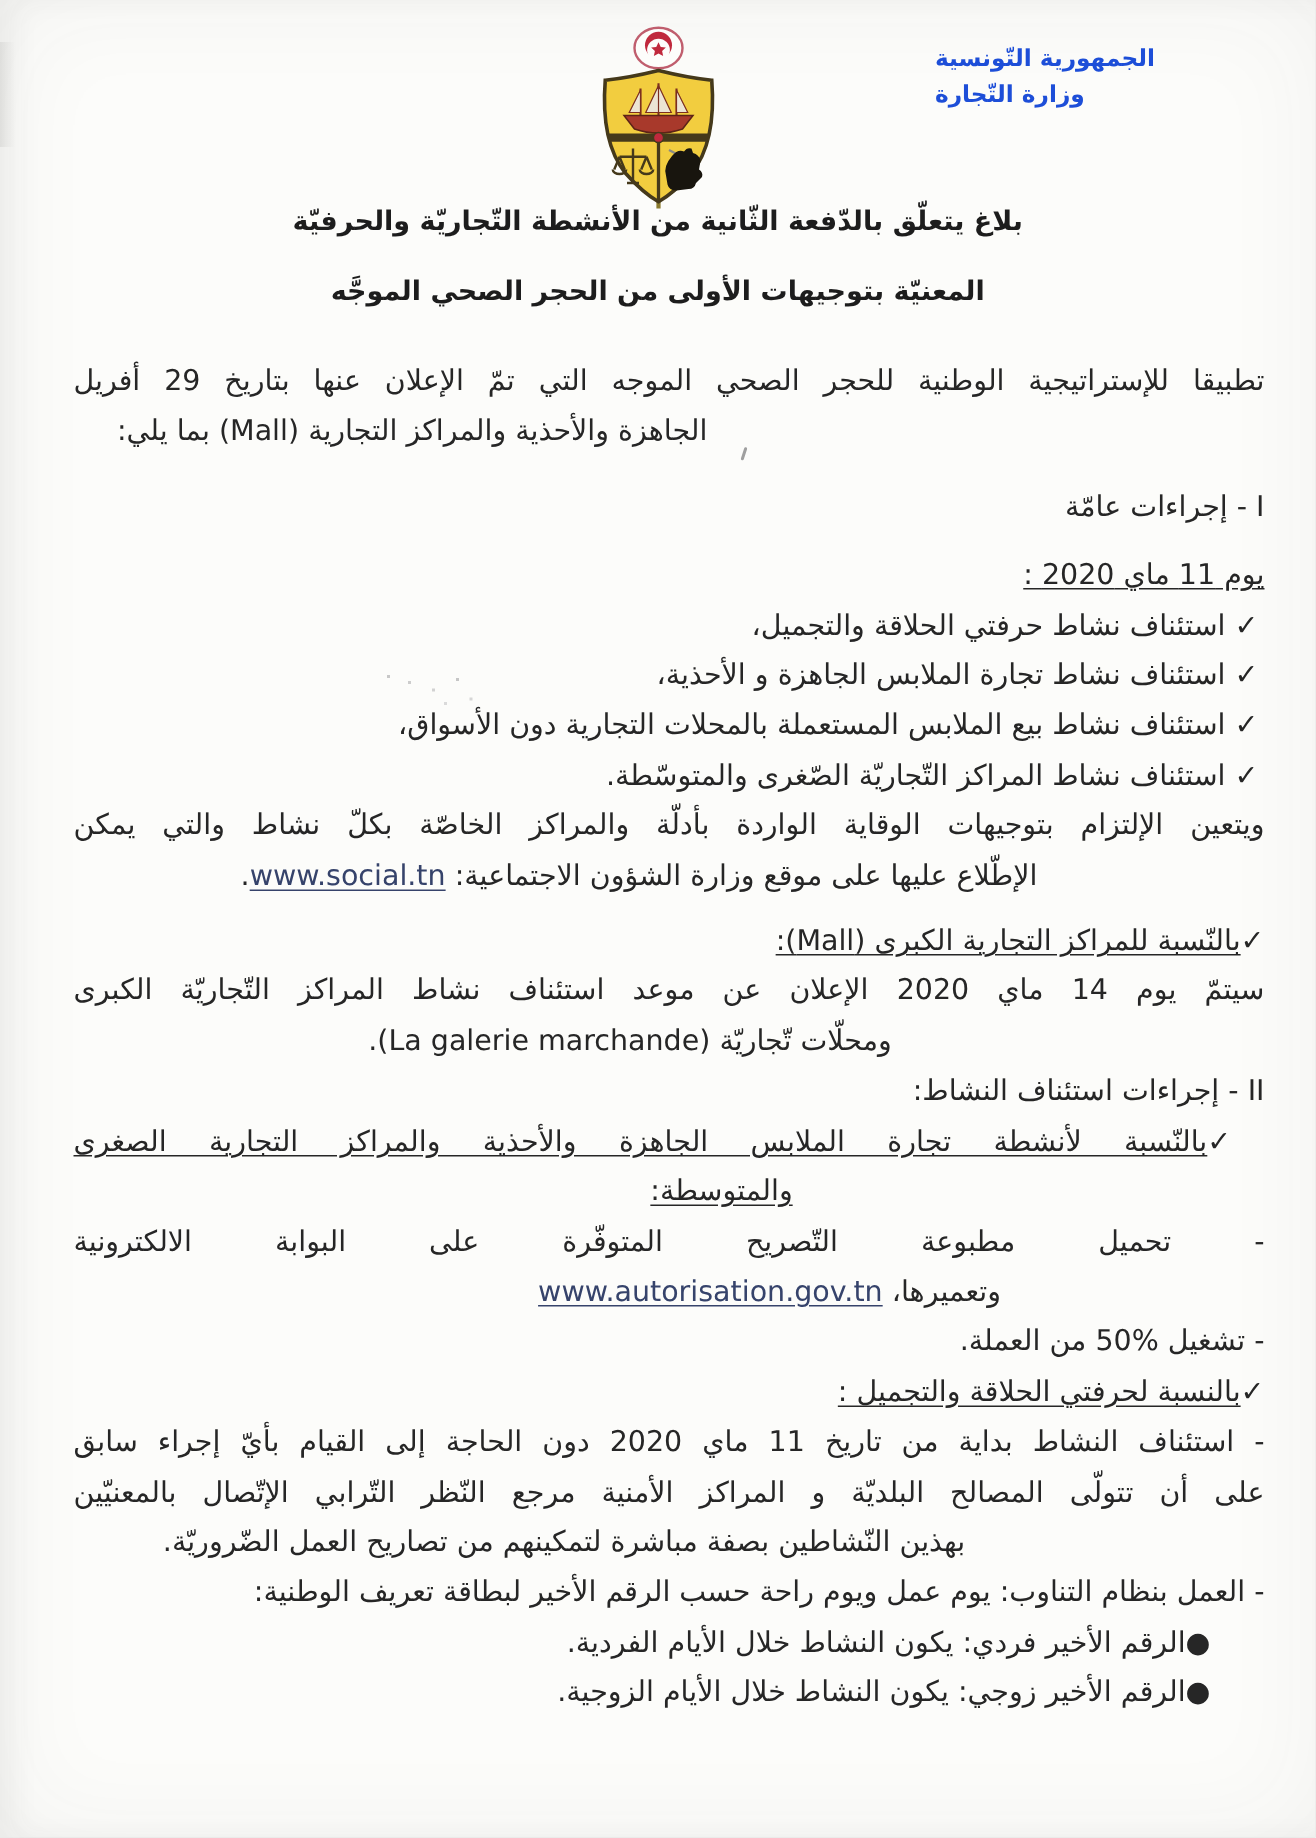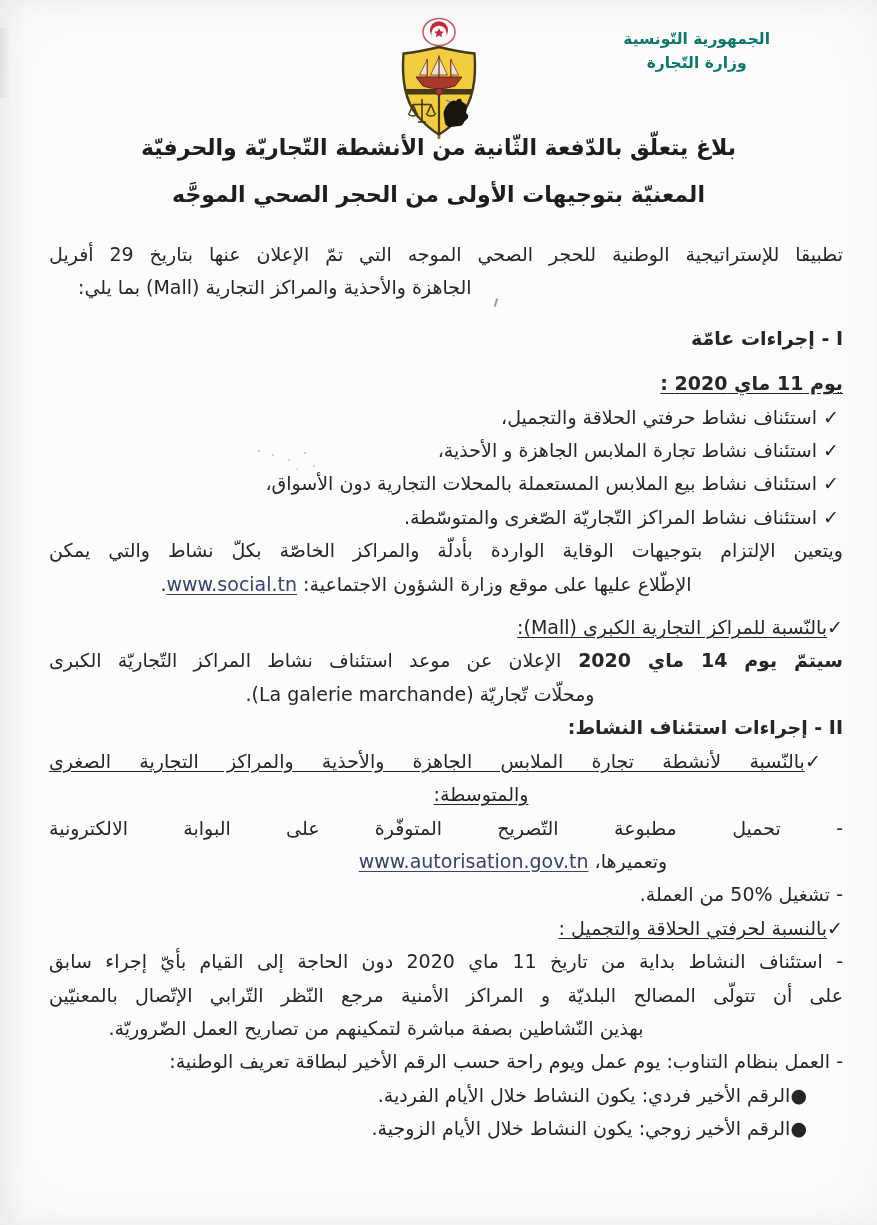--- a/index.html
+++ b/index.html
@@ -9,40 +9,40 @@
     margin:0 auto;
     background:#fcfcfa;
     overflow:hidden;
     font-family:"DejaVu Sans",sans-serif;
     color:#262626;
     box-shadow:inset 0 0 70px rgba(60,60,55,.05), inset 10px 0 18px rgba(60,60,55,.05);
   }
   
   .hdr{
     position:absolute;top:27px;right:107px;
-    direction:rtl;text-align:center;
-    font-weight:bold;font-size:15.5px;line-height:24px;color:#0f766e;
+    direction:rtl;text-align:left;
+    font-weight:bold;font-size:15.5px;line-height:24px;color:#1d4ed8;
   }
   .hdr .h2nd{}
   
   .emblem{position:absolute;left:388px;top:17px;width:102px;height:126px;}
   
   .title{
     position:absolute;top:124px;left:0;right:0;
     direction:rtl;text-align:center;
-    font-weight:bold;font-size:22px;line-height:47px;color:#1d1d1d;
+    font-weight:bold;font-size:18px;line-height:47px;color:#1d1d1d;
   }
   
   .bodytxt{
     position:absolute;top:238px;left:33px;right:34px;
     direction:rtl;font-size:19px;line-height:33.4px;color:#262626;margin-left:16px;
   }
   .ln{min-height:33.4px;white-space:nowrap;}
   .ln.just{white-space:normal;}
-  .b{font-weight:bold;}
+  .b{font-weight:normal;}
   .u{text-decoration:underline;text-underline-offset:3px;}
   .lnk{color:#36436b;text-decoration:underline;text-underline-offset:3px;cursor:pointer;}
   .right{text-align:right;}
   .left{text-align:left;}
   .center{text-align:center;}
   .just{text-align:justify;text-align-last:justify;}
   
   .art-dots{position:absolute;left:258px;top:450px;width:2px;height:2px;background:#c8c8c8;
     box-shadow:14px 4px 0 #cdcdcd,30px 9px 0 #d2d2d2,46px 2px 0 #c6c6c6,55px 15px 0 #d6d6d6,38px 18px 0 #dadada;}
   .art-tick{position:absolute;left:495px;top:298px;width:2px;height:9px;background:#9f9f9f;transform:rotate(18deg);border-radius:1px;}

